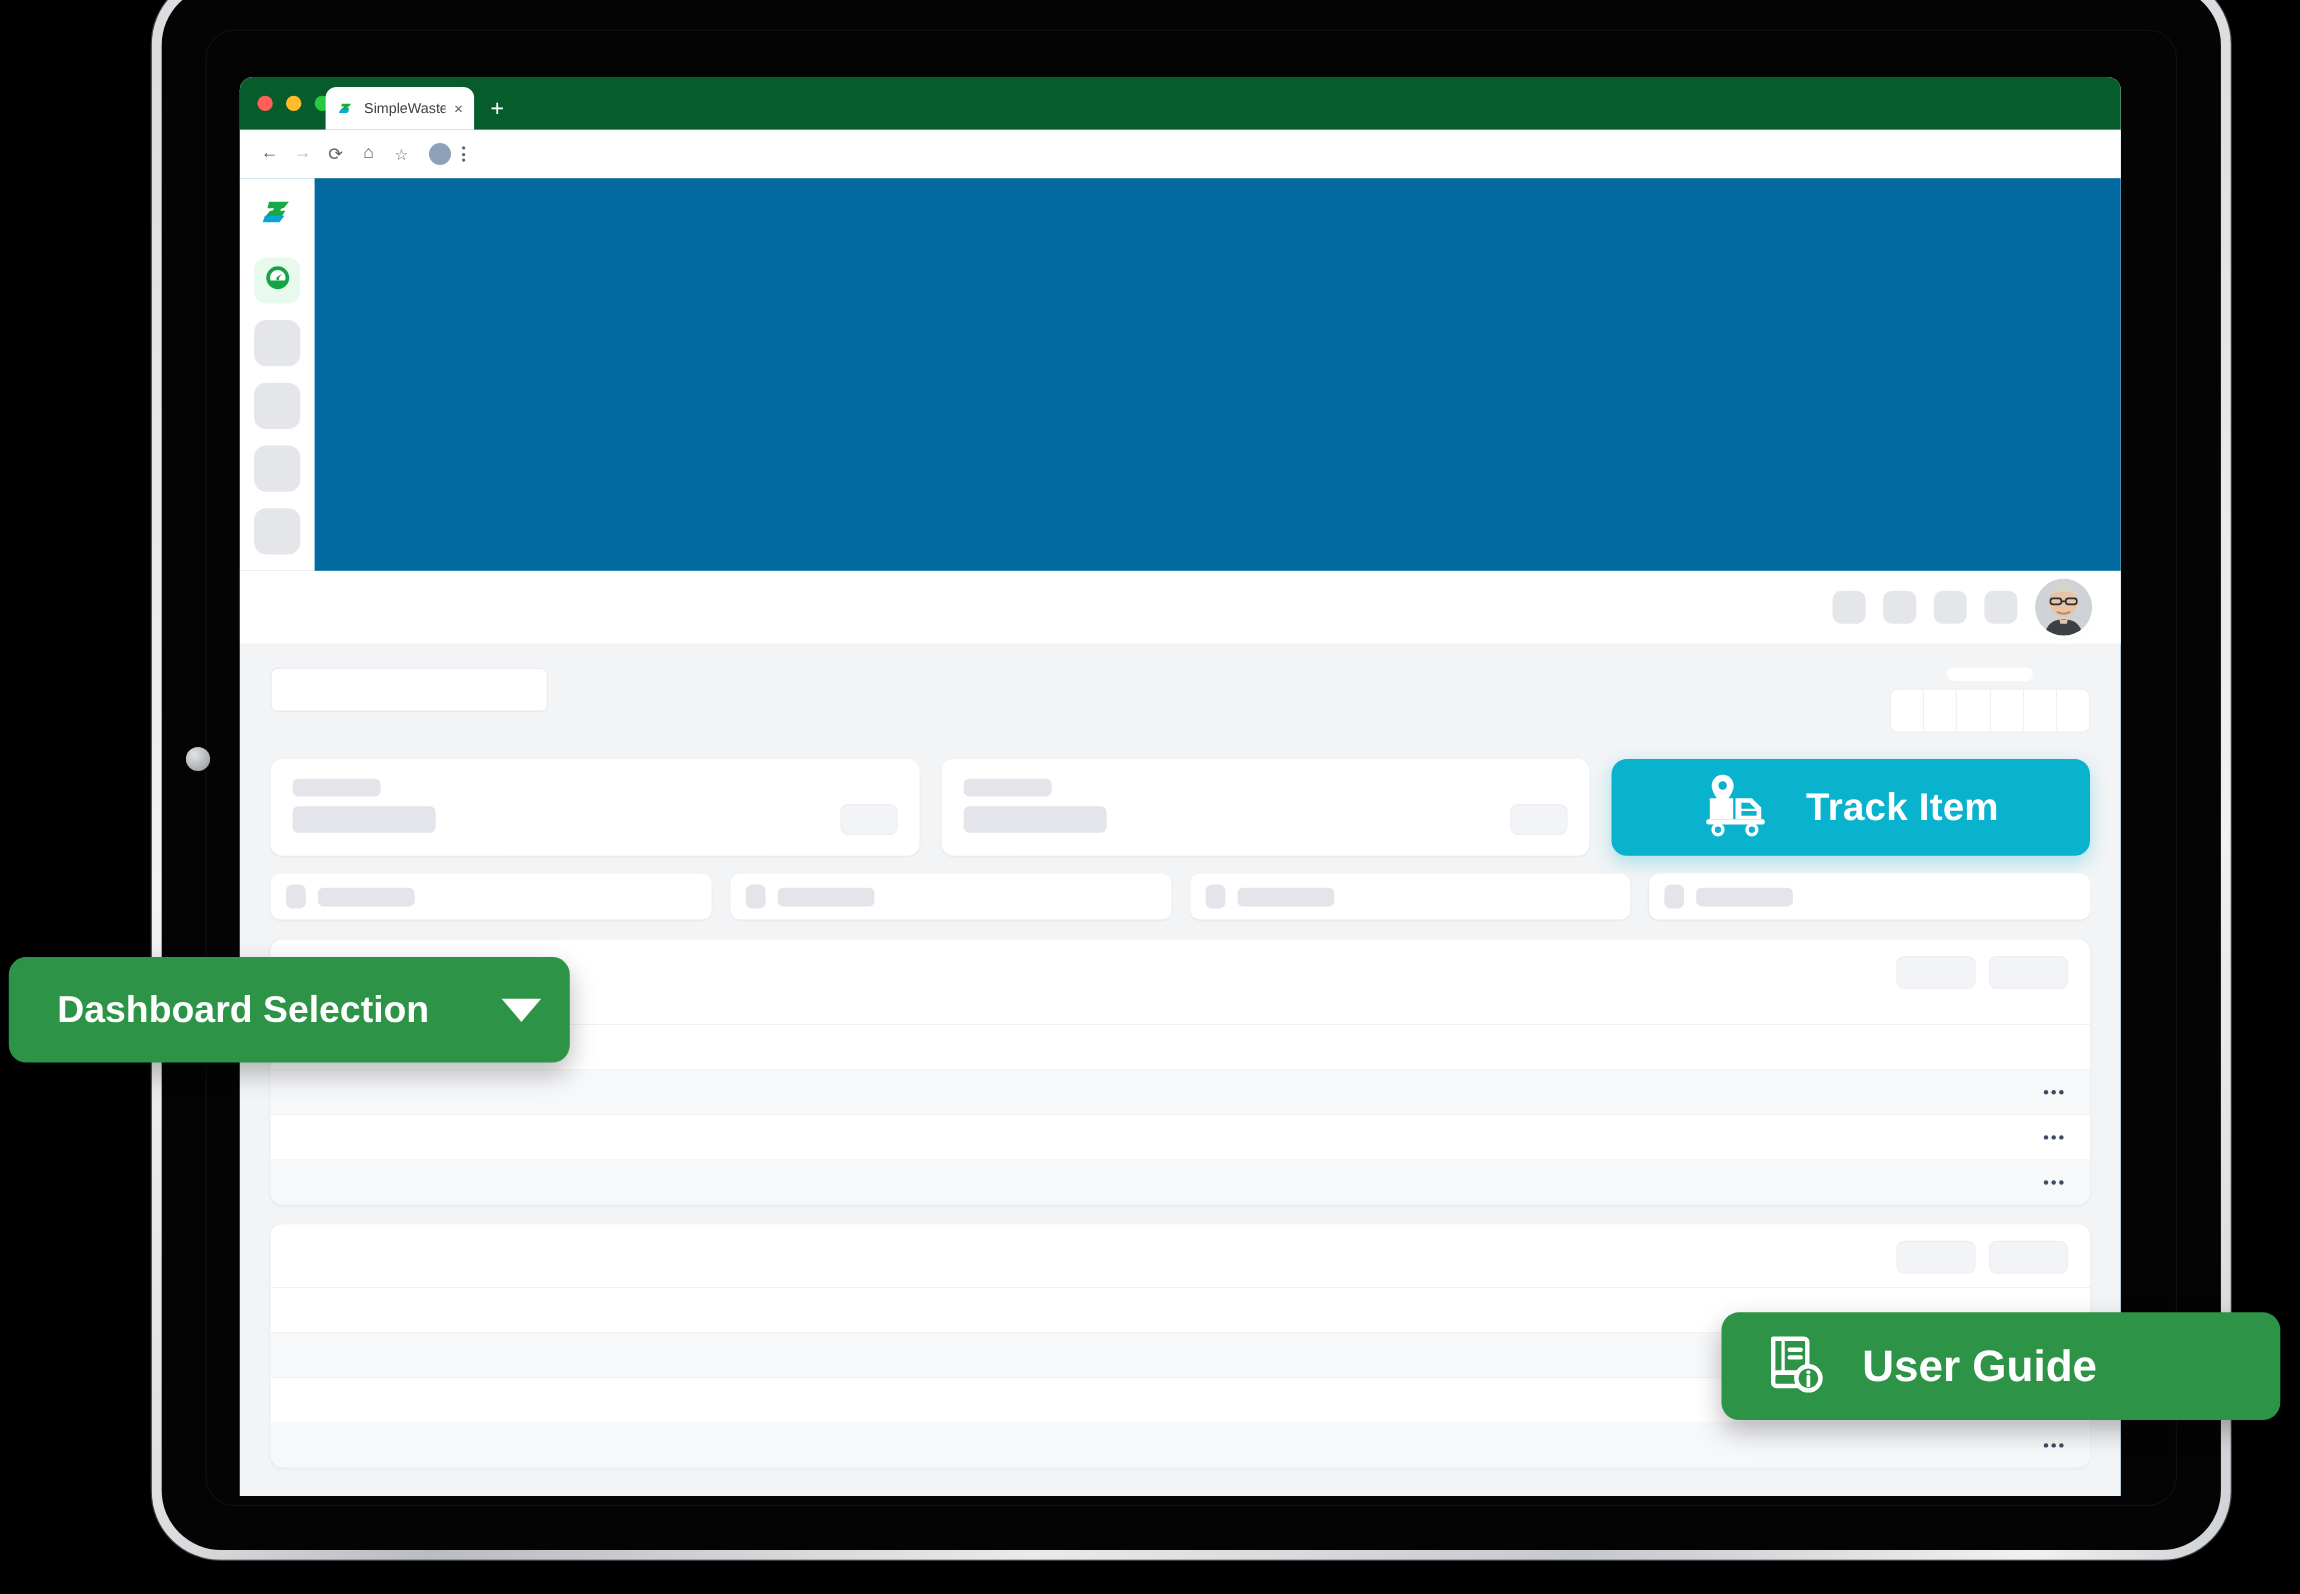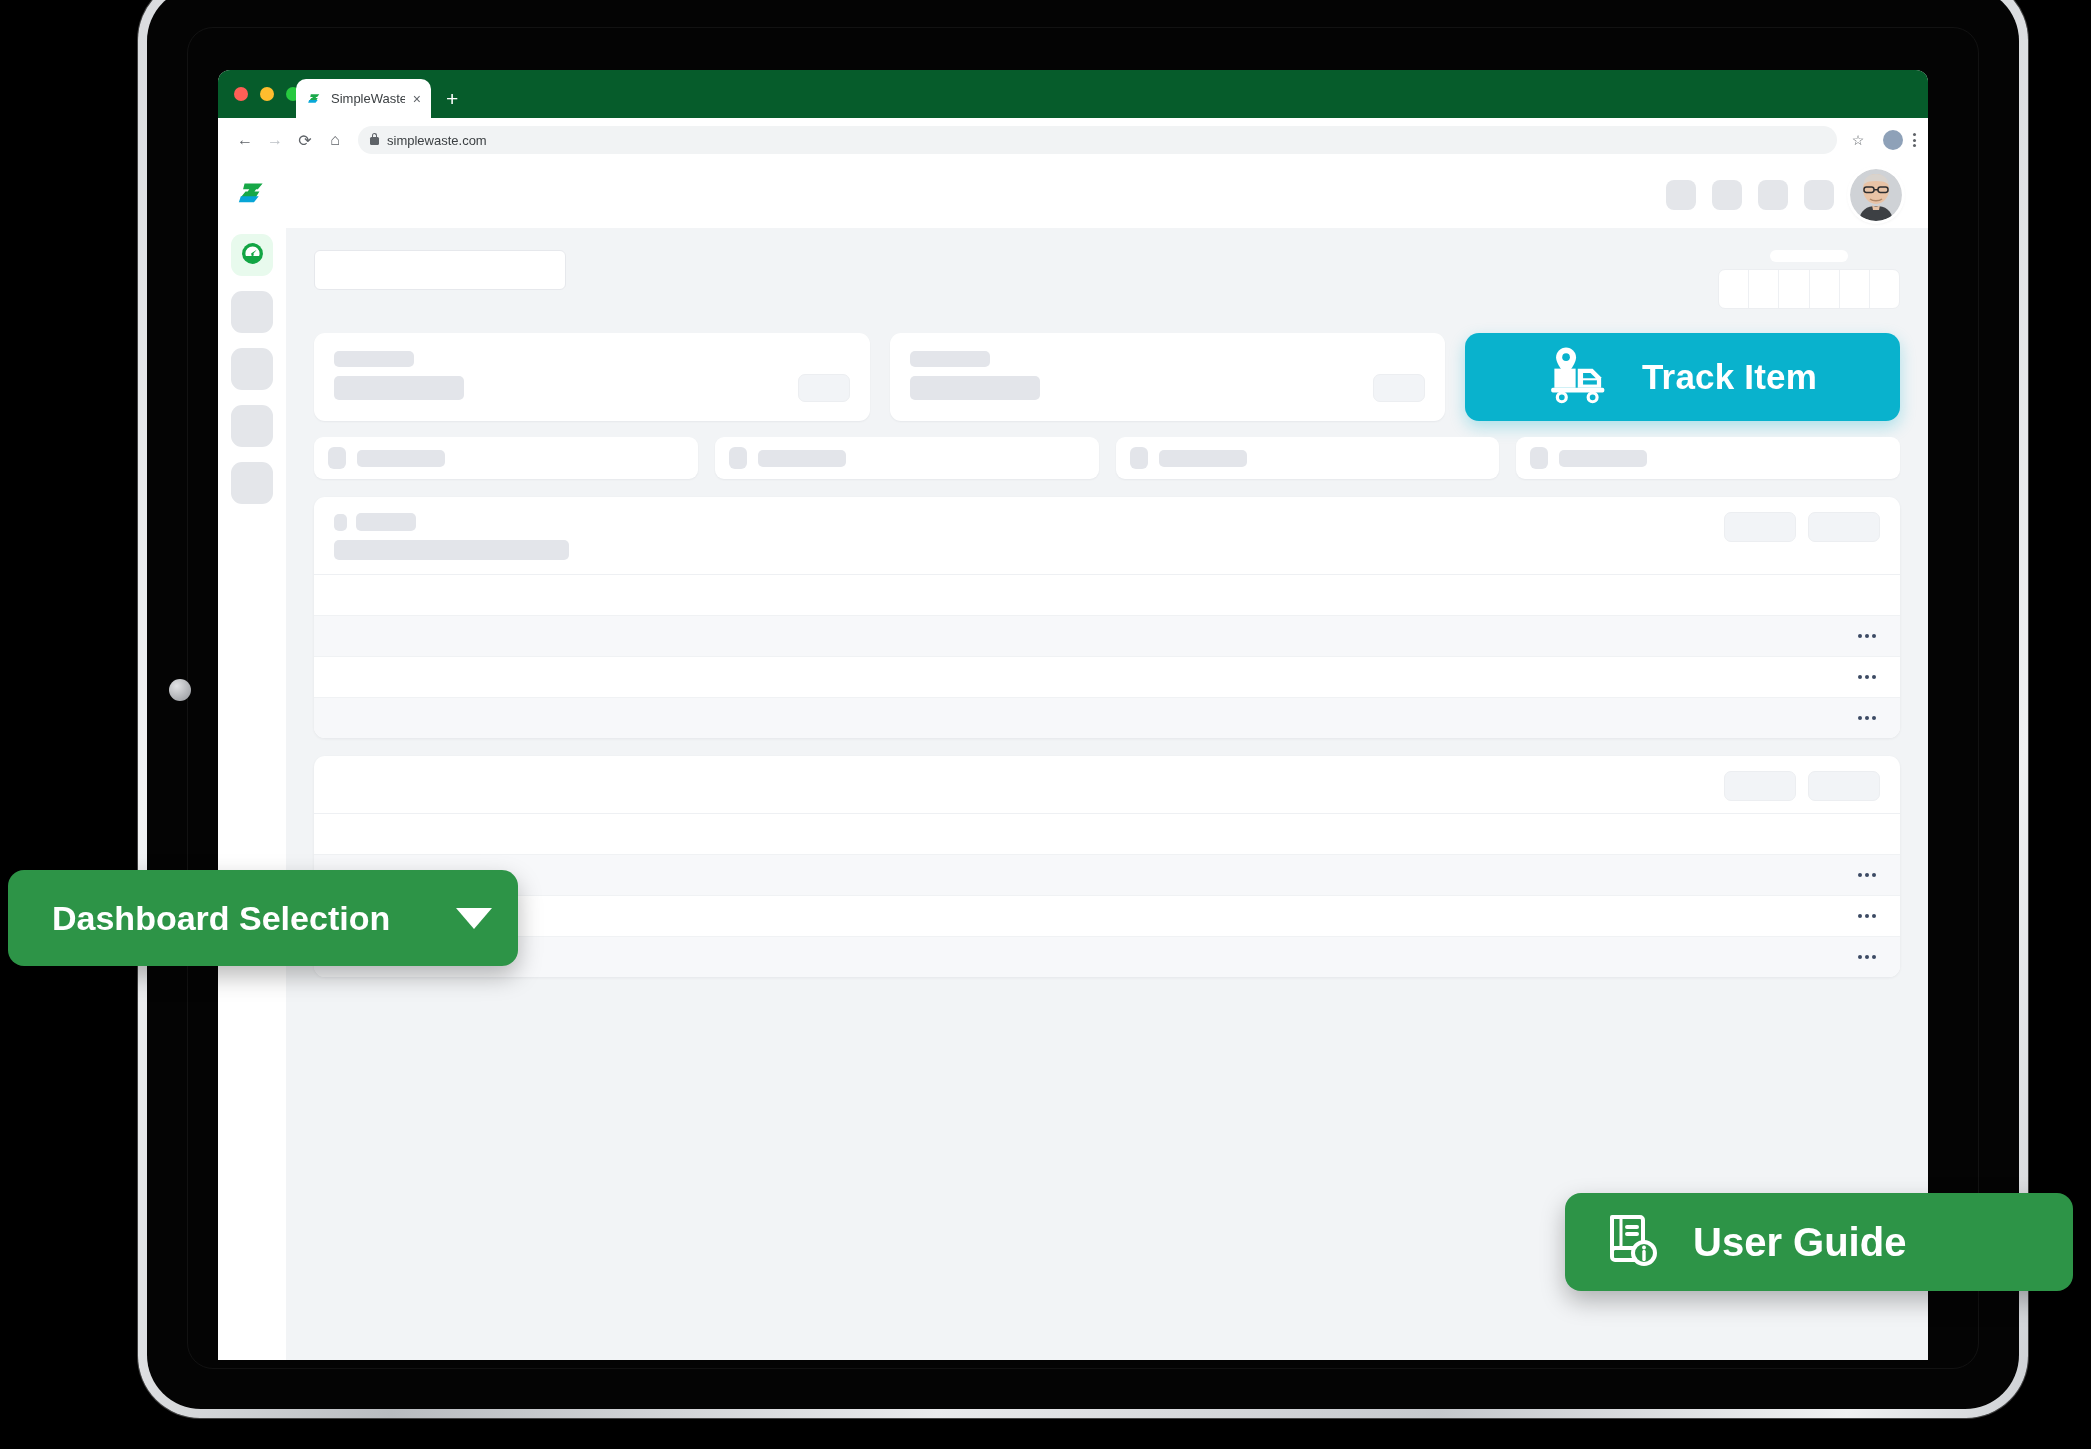--- a/index.html
+++ b/index.html
@@ -54,21 +54,21 @@
   }
   .omni-url{font-size:13px;color:#3c4043;}
   .lock{width:9px;height:8px;background:#5f6368;border-radius:1.5px;position:relative;margin-top:2px;}
   .lock:before{content:"";position:absolute;left:2px;top:-4px;width:5px;height:5px;border:1.6px solid #5f6368;border-bottom:none;border-radius:3px 3px 0 0;box-sizing:border-box;}
   .star{color:#5f6368;font-size:14px;}
   .prof{width:20px;height:20px;border-radius:50%;background:#8ea1b8;margin:0 10px;}
   .kebab{display:flex;flex-direction:column;gap:2.5px;}
   .kebab i{width:3px;height:3px;border-radius:50%;background:#5f6368;display:block;}
 
   
-  .app{position:absolute;left:0;right:0;top:92px;bottom:0;display:flex;background:#a16207;}
+  .app{position:absolute;left:0;right:0;top:92px;bottom:0;display:flex;background:#0369a1;flex-direction:column;}
   .sidebar{width:68px;background:#fff;flex:0 0 68px;display:flex;flex-direction:column;align-items:center;padding-top:14px;}
   .logo{width:34px;height:34px;margin-bottom:24px;}
   .nav-item{width:42px;height:42px;border-radius:11px;margin-bottom:15px;display:flex;align-items:center;justify-content:center;}
   .nav-item.active{background:#e8faed;}
   .nav-item.ghost{background:#e4e6ea;}
 
   .content{flex:1;display:flex;flex-direction:column;min-width:0;background:#f2f4f6;}
   .topbar{height:66px;background:#fff;display:flex;align-items:center;justify-content:flex-end;padding-right:26px;gap:16px;}
   .tb-sq{width:30px;height:30px;border-radius:8px;background:#e4e6ea;}
   .avatar{width:52px;height:52px;border-radius:50%;overflow:hidden;box-shadow:0 0 0 3px #fff,0 1px 4px rgba(0,0,0,.22);}
@@ -162,24 +162,20 @@
       </div>
 
       <div class="newtab">+</div>
     </div>
 
     <div class="toolbar">
       <span class="tb-ico">←</span>
       <span class="tb-ico dim">→</span>
       <span class="tb-ico">⟳</span>
       <span class="tb-ico">⌂</span>
-      <div class="omnibox">
-        <span class="lock"></span>
-        <span class="omni-url">simplewaste.com</span>
-      </div>
       <span class="tb-ico star">☆</span>
       <span class="prof"></span>
       <span class="kebab">
           <i></i>
           <i></i>
           <i></i>
         </span>
     </div>
 
     <div class="app">

